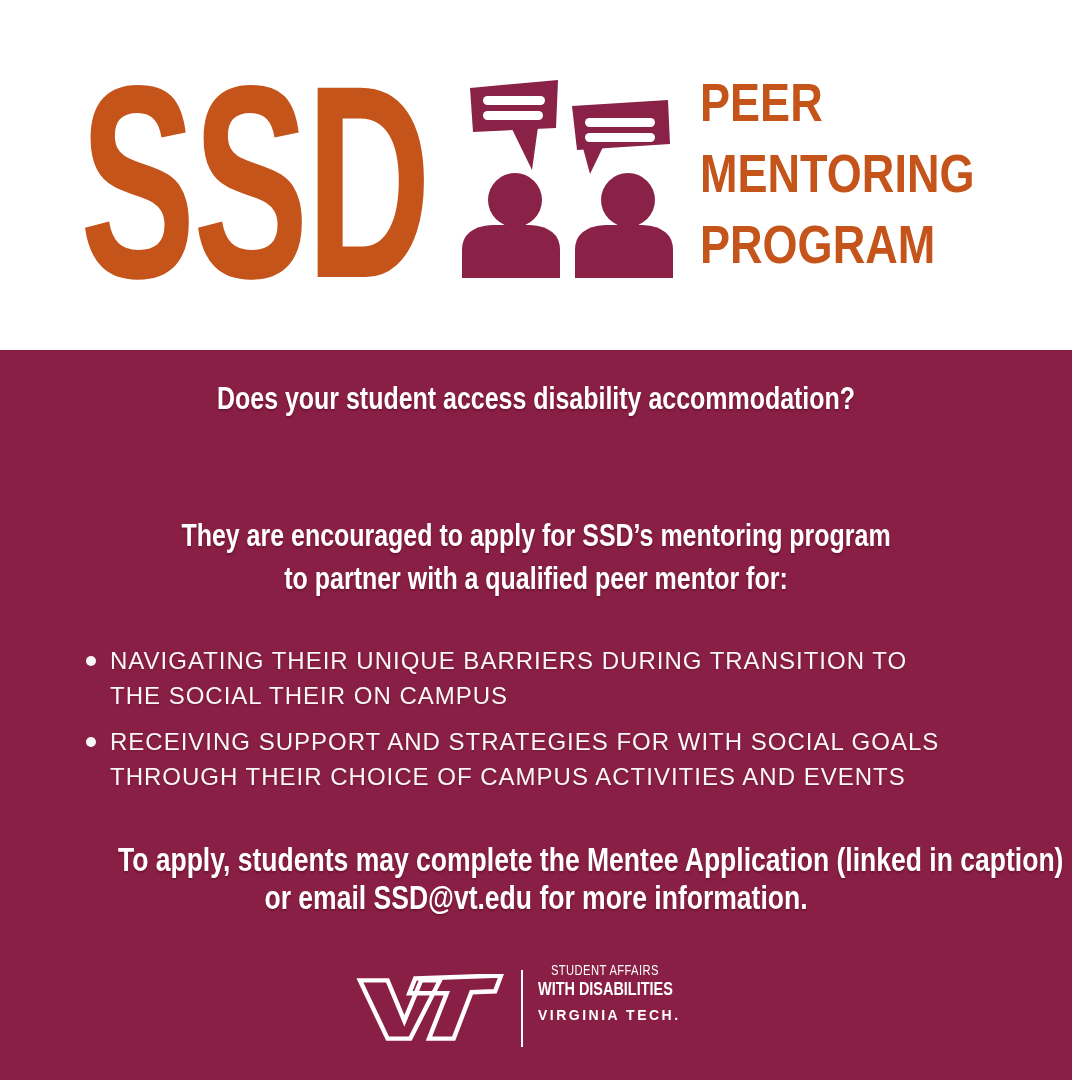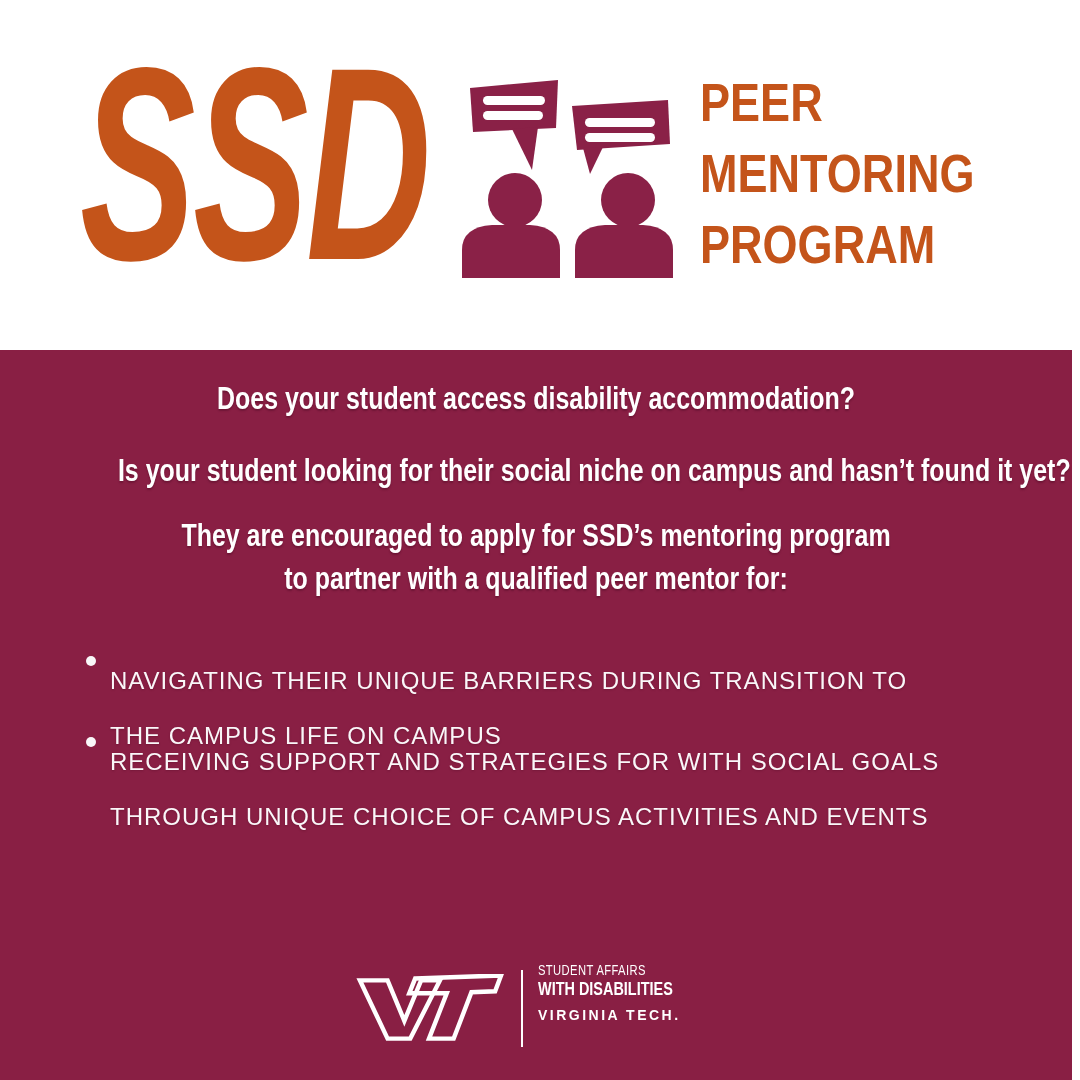--- a/index.html
+++ b/index.html
@@ -6,23 +6,23 @@
   .poster {
     position:relative; width:1080px; height:1080px; overflow:hidden;
     background:#ffffff;
     font-family:"Liberation Sans", sans-serif;
   }
   
   .cond { display:inline-block; transform:scaleX(0.78); transform-origin:center top; white-space:nowrap; }
 
   
   .ssd-wordmark {
-    position:absolute; left:80px; top:26px;
+    position:absolute; left:80px; top:44px;
     font-size:275px; font-weight:bold; line-height:275px;
-    color:var(--orange); letter-spacing:-4px;font-style:italic;
+    color:var(--orange); letter-spacing:-4px;
   }
   .ssd-wordmark .cond { transform:scaleX(0.63); transform-origin:left top; }
   .chat-icon-svg { position:absolute; left:462px; top:78px; }
   .program-title {
     position:absolute; left:700px; top:67px;
     font-size:53px; font-weight:bold; line-height:71px;
     color:var(--orange);
   }
   .program-title .cond { transform:scaleX(0.85); transform-origin:left top; display:block; }
 
@@ -46,27 +46,27 @@
   .bullet-item {
     position:absolute; left:86px; width:950px;
     font-size:24px; line-height:35px; letter-spacing:1px;
     font-weight:normal; color:#faf7f9;
     padding-left:24px;
     text-shadow:0 1px 2px rgba(80,12,38,0.35);
   }
   .bullet-1 { top:293px; }
   .bullet-2 { top:374px; }
   .bullet-dot { position:absolute; left:0; top:13px; width:10px; height:10px; border-radius:50%; background:#faf7f9; }
-  .bullet-line { display:block; white-space:nowrap;margin-top:20px; }
+  .bullet-line { display:block; white-space:nowrap; }
 
   
   .vt-logo-svg { position:absolute; left:356px; top:624px; }
   .footer-divider { position:absolute; left:521px; top:620px; width:2px; height:77px; background:#ffffff; }
   .footer-text { position:absolute; left:538px; top:611px; color:#ffffff; }
-  .unit-small { font-size:14px; line-height:18px; font-weight:normal; letter-spacing:0.5px; }
+  .unit-small { font-size:14px; line-height:18px; font-weight:normal; letter-spacing:0.5px;margin-left:13px; }
   .unit-bold  { font-size:19px; line-height:19px; font-weight:bold; }
   .university { font-size:14px; line-height:17px; font-weight:bold; letter-spacing:2.5px; margin-top:9px; }
   .footer-text .cond { transform-origin:left top; }
   .unit-small .cond { transform:scaleX(0.8); }
   .unit-bold  .cond { transform:scaleX(0.76); }
 </style>
 </head>
 <body>
 
 <div class="poster">
@@ -110,41 +110,42 @@
       <span class="cond">PROGRAM</span>
     </div>
   </div>
 
   <div class="maroon-section">
 
     <div class="crow q-row q1-row">
       <span class="cond">Does your student access disability accommodation?</span>
     </div>
 
-    <div class="crow q-row q2-row">
-      <span class="cond">Is your student looking for their social niche on campus and hasn’t found it yet?</span>
-    </div>
 
     <div class="crow intro-row">
       <span class="cond">They are encouraged to apply for SSD’s mentoring program</span>
       <span class="cond">to partner with a qualified peer mentor for:</span>
     </div>
 
     <div class="bullet-item bullet-1">
       <span class="bullet-dot"></span>
       <span class="bullet-line">NAVIGATING THEIR UNIQUE BARRIERS DURING TRANSITION TO</span>
-      <span class="bullet-line">THE CAMPUS LIFE ON CAMPUS</span>
+      <span class="bullet-line">THE SOCIAL THEIR ON CAMPUS</span>
     </div>
 
     <div class="bullet-item bullet-2">
       <span class="bullet-dot"></span>
       <span class="bullet-line">RECEIVING SUPPORT AND STRATEGIES FOR WITH SOCIAL GOALS</span>
-      <span class="bullet-line">THROUGH UNIQUE CHOICE OF CAMPUS ACTIVITIES AND EVENTS</span>
+      <span class="bullet-line">THROUGH THEIR CHOICE OF CAMPUS ACTIVITIES AND EVENTS</span>
     </div>
 
+    <div class="crow apply-row">
+      <span class="cond">To apply, students may complete the Mentee Application (linked in caption)</span>
+      <span class="cond">or email SSD@vt.edu for more information.</span>
+    </div>
 
     <div>
       <svg class="vt-logo-svg" width="148" height="70" viewBox="0 0 150 70" aria-hidden="true">
         <g fill="none" stroke="#ffffff" stroke-width="4.5" stroke-linejoin="miter">
           <path d="M4,6 L32,6 L49,47 L66,6 L85,6 L55,65 L32,65 Z"></path>
           <path d="M60,4 L147,1 L141,17 L117,18 L99,65 L74,65 L92,19 L54,19 Z"></path>
         </g>
       </svg>
       <div class="footer-divider"></div>
       <div class="footer-text">

